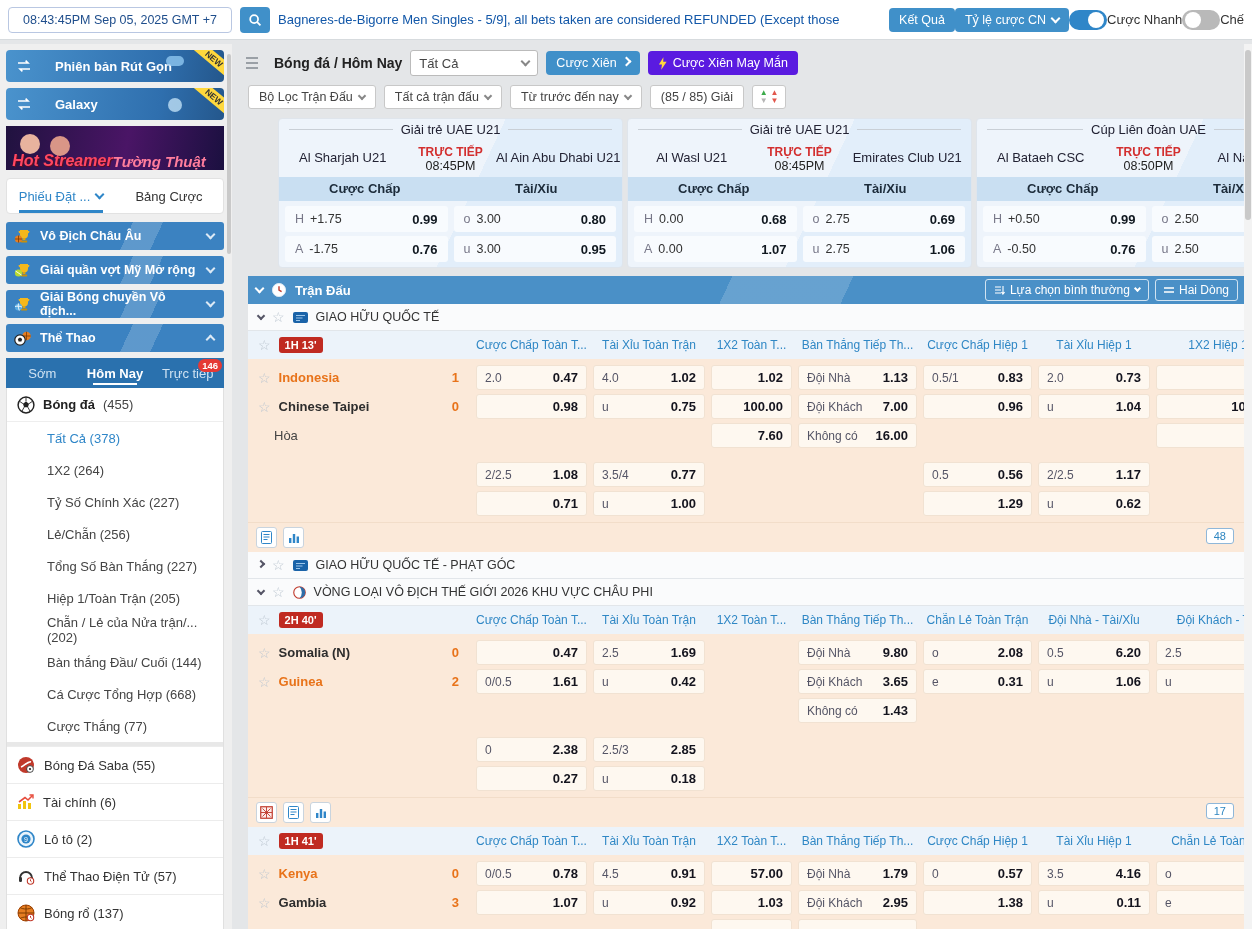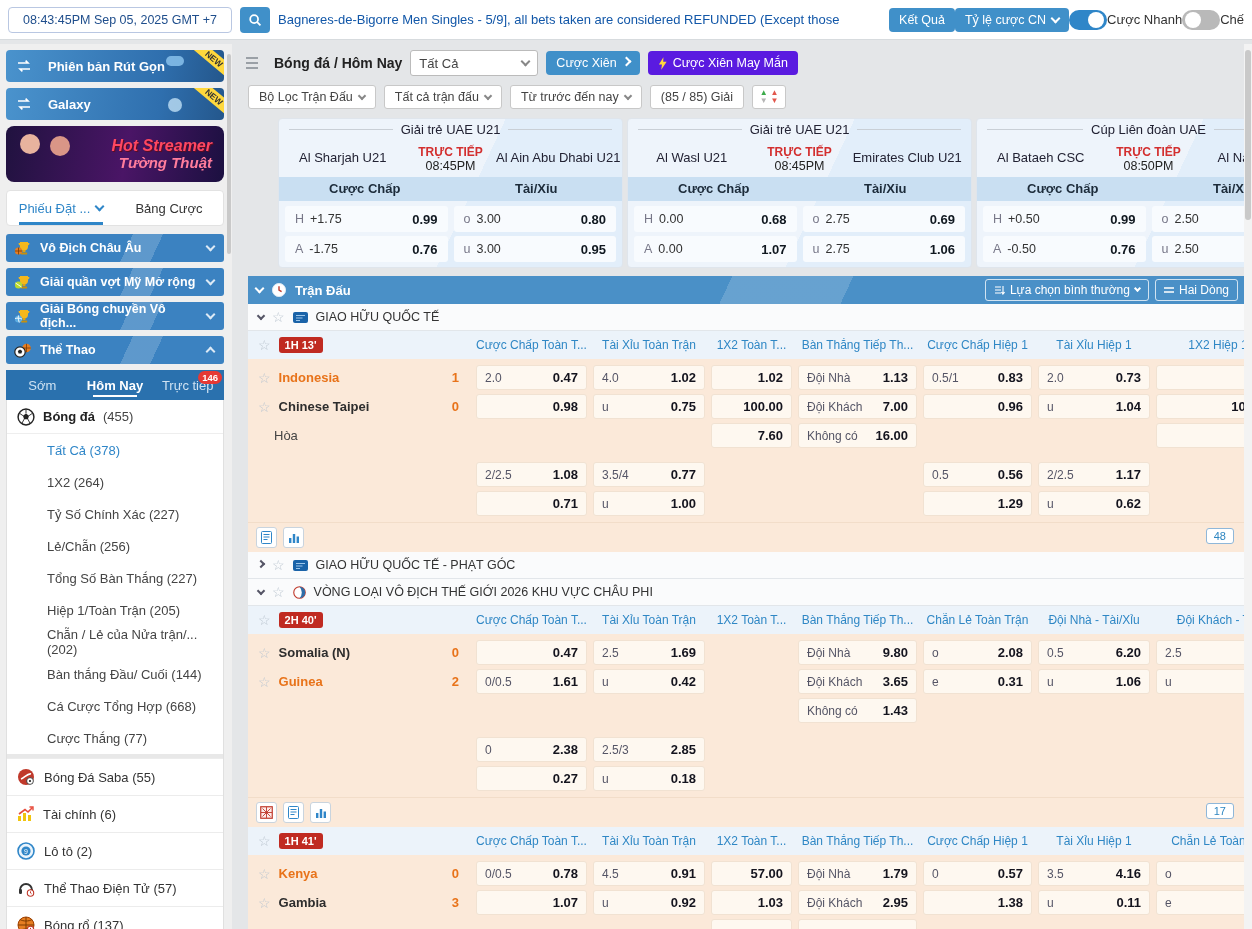--- a/index.html
+++ b/index.html
@@ -27,26 +27,26 @@
   .chev.up { transform:rotate(-135deg); margin-top:3px; }
   .chev.right { transform:rotate(-45deg); }
   .star { color:#bcc6d0; font-size:14px; flex:none; }
 
   
   .sidebar { position:absolute; left:0; top:44px; width:232px; height:885px; background:#efefef;
              padding:6px 8px 0 6px; overflow:hidden; }
   .side-scroll { position:absolute; right:1px; top:10px; width:4px; height:200px; background:#c9c9c9; border-radius:2px; }
   .banner { position:relative; height:32px; border-radius:4px; margin-bottom:6px; overflow:hidden;
             background:linear-gradient(100deg,#4a93cd,#2f6fae 70%,#24578c); color:#fff; font-weight:bold;
-            font-size:13px; display:flex; align-items:center; gap:16px; padding-left:10px; }
+            font-size:13px; display:flex; align-items:center; gap:23px; padding-left:10px; }
   .ribbon { position:absolute; right:-16px; top:3px; transform:rotate(40deg); background:#ffd83d; color:#333;
             font-size:8.5px; font-weight:bold; padding:1px 16px; }
   .deco { position:absolute; border-radius:50%; opacity:.8; }
-  .promo { position:relative; height:56px; border-radius:8px; margin-bottom:8px; overflow:hidden;
-           background:linear-gradient(100deg,#20123f,#4a1566 55%,#1b1040); display:flex; flex-direction:column;
+  .promo { position:relative; height:44px; border-radius:0; margin-bottom:8px; overflow:hidden;
+           background:linear-gradient(100deg,#20123f,#4a1566 55%,#1b1040); display:flex; flex-direction:row;
            align-items:flex-end; justify-content:center; padding-right:12px; }
   .promo .l1 { color:#ff4761; font-size:16px; font-weight:bold; font-style:italic; line-height:1.1;
                text-shadow:1px 1px 0 #5c0d22; }
   .promo .l2 { color:#ff7d9c; font-size:15px; font-weight:bold; font-style:italic; line-height:1.1; }
   .promo .face { position:absolute; border-radius:50%; }
   .bettabs { background:#fff; border:1px solid #e2e2e2; border-radius:4px; height:36px; display:flex; margin-bottom:8px; }
   .bettab { flex:1; display:flex; align-items:center; justify-content:center; gap:6px; font-size:13px; color:#333; position:relative; }
   .bettab.active { color:#2f86c8; }
   .bettab.active::after { content:""; position:absolute; left:12px; right:12px; bottom:0; height:3px; background:#2f86c8; }
   .accordion { height:28px; border-radius:3px; margin-bottom:6px; color:#fff; font-weight:bold; font-size:12.5px;

